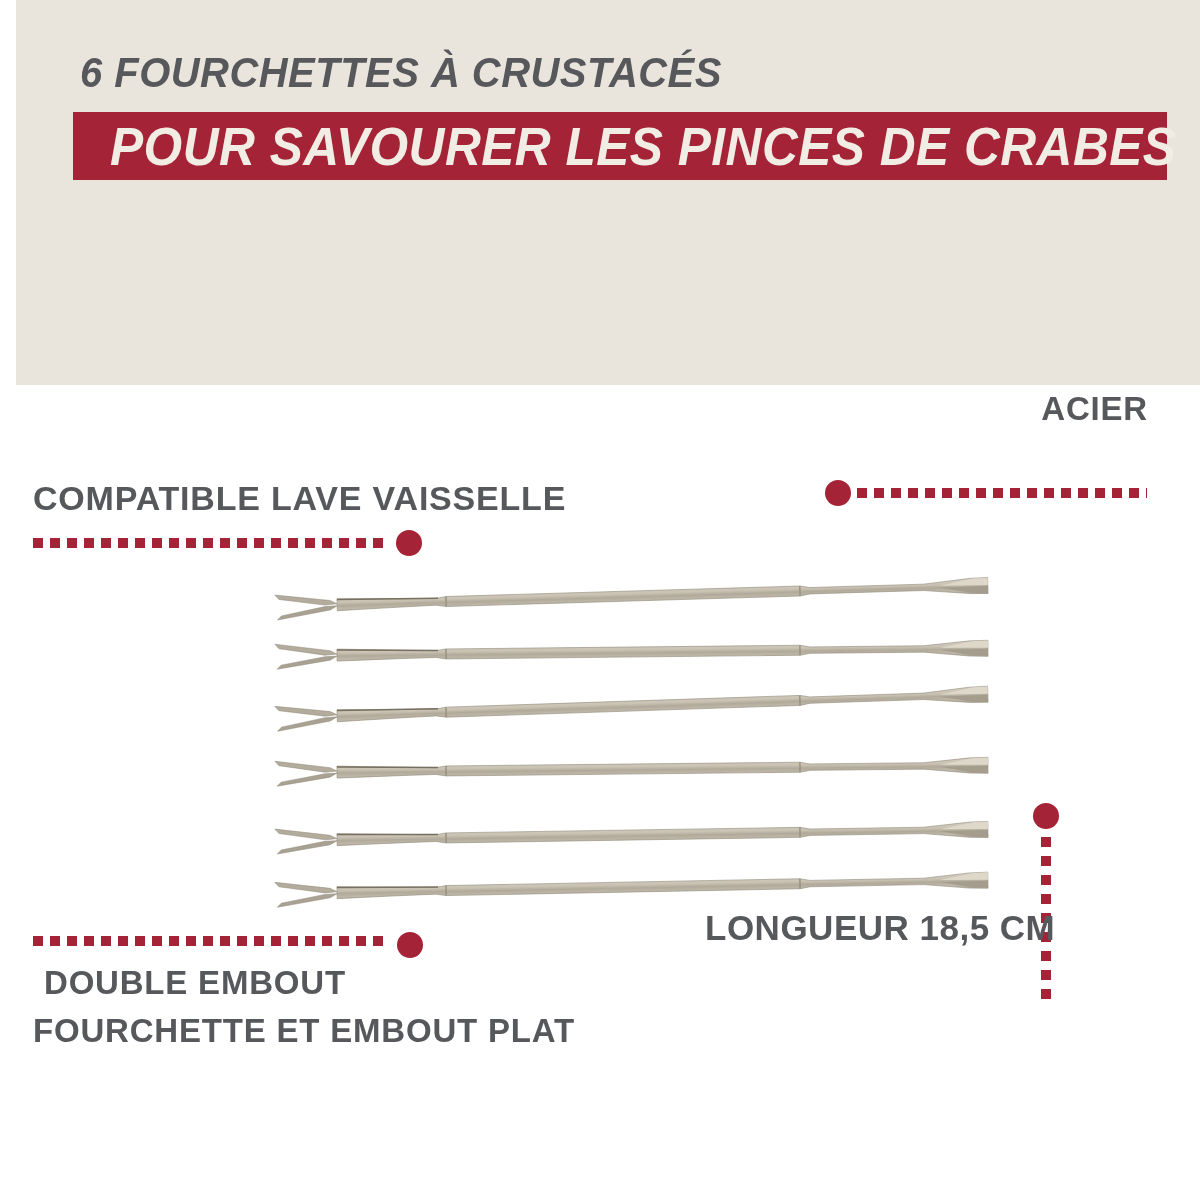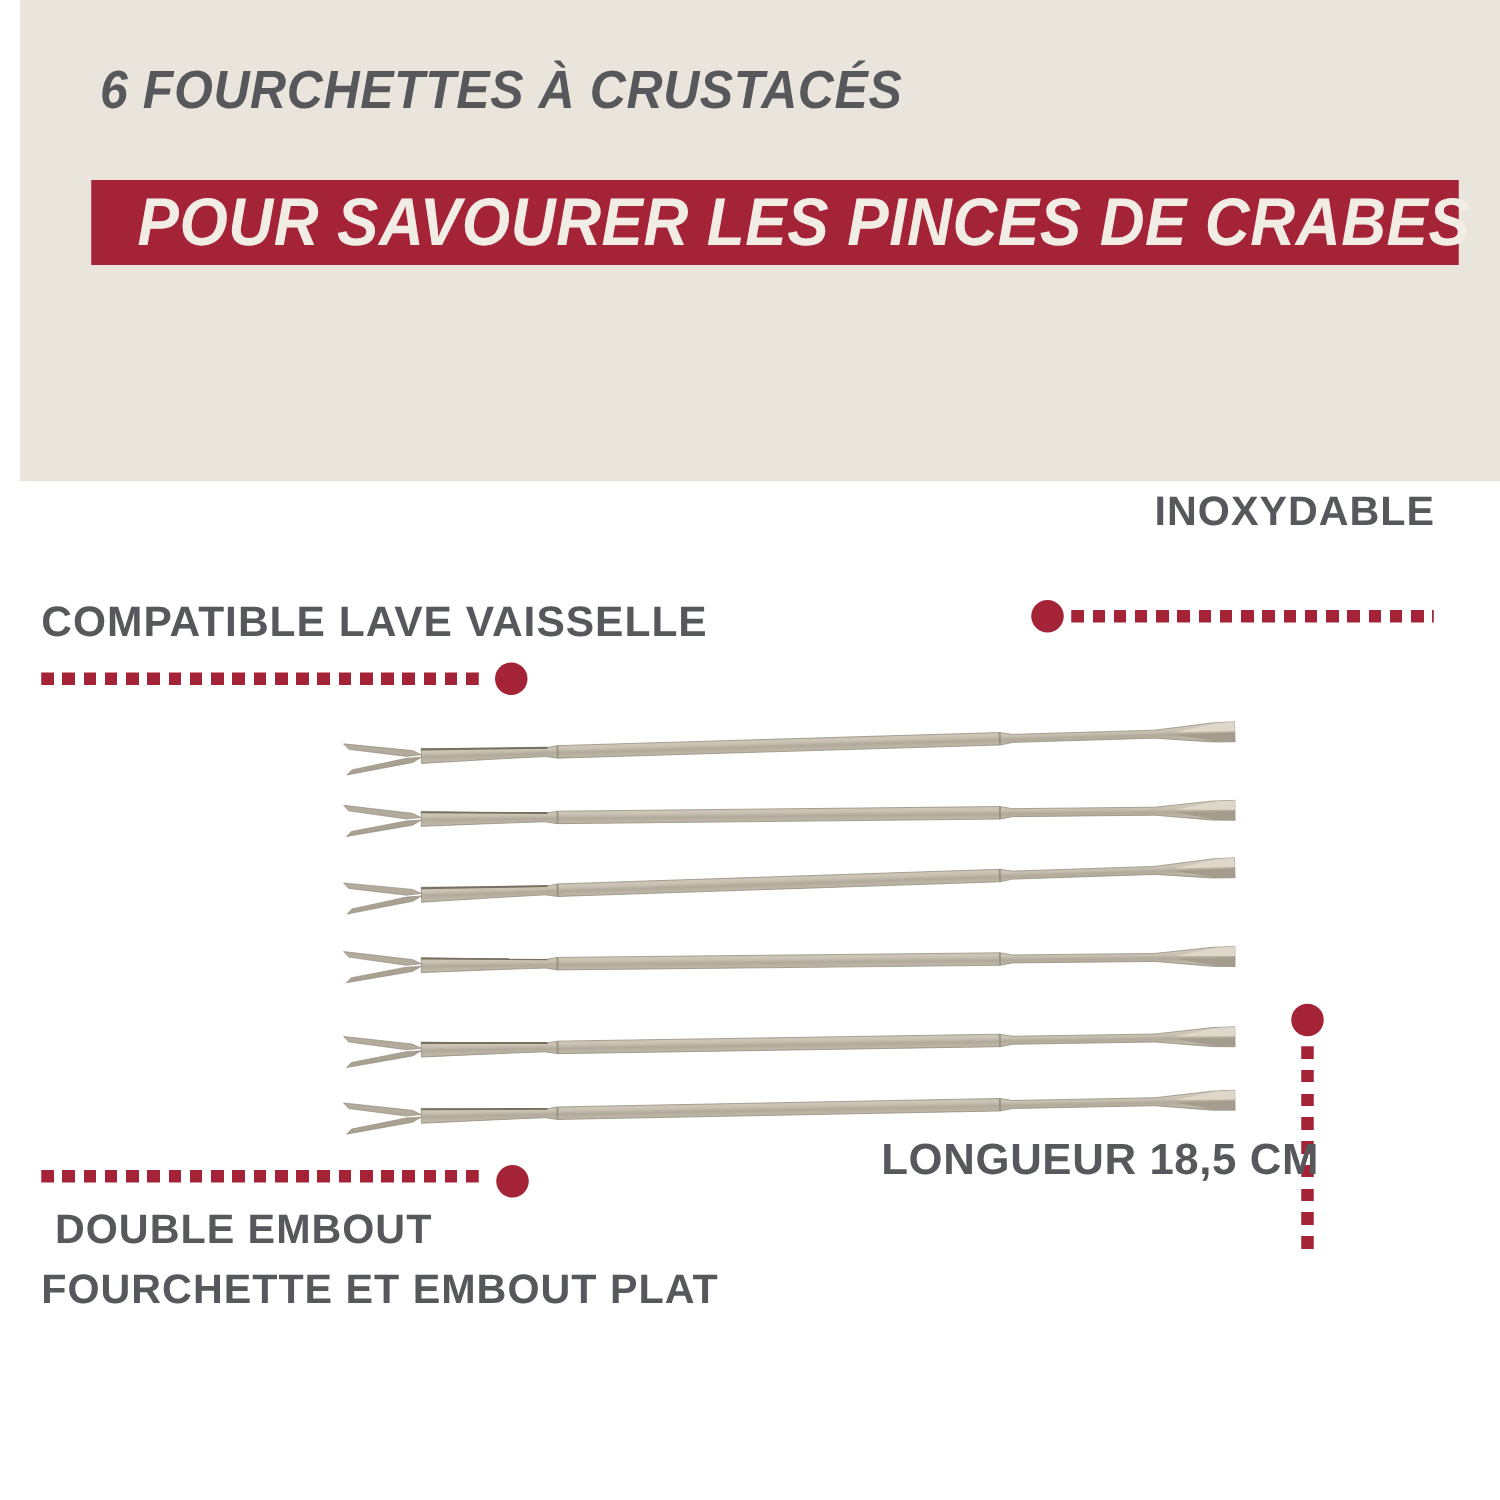--- a/index.html
+++ b/index.html
@@ -27,21 +27,20 @@
   .header-tail{position:absolute;left:55px;top:307px;width:106px;height:68px;display:block;}
   .title-line1{
     position:absolute;left:64px;top:48px;
     font-size:43px;font-weight:bold;color:var(--text-dark);
     letter-spacing:0.5px;white-space:nowrap;
     transform:scaleX(0.93);transform-origin:left center;
   }
   .ribbon{
     position:absolute;left:57px;top:112px;width:1094px;height:68px;
     background:var(--brand-red);
-    margin-top:32px;
   }
   .ribbon-text{
     display:inline-block;margin-left:37px;line-height:68px;
     font-size:54px;font-weight:bold;color:var(--banner-text);
     letter-spacing:0.5px;white-space:nowrap;
     transform:scaleX(0.92);transform-origin:left center;
   }
   .title-line3{
     position:absolute;left:70px;top:189px;
     font-size:42px;font-weight:bold;color:var(--text-dark);
@@ -95,21 +94,21 @@
     <h1 class="title-line1">6 FOURCHETTES À CRUSTACÉS</h1>
     <div class="ribbon">
       <span class="ribbon-text">POUR SAVOURER LES PINCES DE CRABES</span>
     </div>
   </header>
   <svg class="header-tail" viewBox="0 0 106 68">
     <path d="M7,0 C18,22 28,43 38,55 C46,64.5 59,64 66,54 C76,41 90,19 101,0 Z" fill="#eae5dc"></path>
   </svg>
 
   <div class="callout callout-material">
-    <div>INOXYDABLE</div>
+    <div>ACIER</div>
   </div>
   <span class="leader-dot dot-material"></span>
   <div class="dots-h dots-material"></div>
 
   <div class="callout callout-dishwasher">COMPATIBLE LAVE VAISSELLE</div>
   <div class="dots-h dots-dishwasher"></div>
   <span class="leader-dot dot-dishwasher"></span>
 
   <svg class="forks-svg" viewBox="0 0 790 370">
     <defs>

